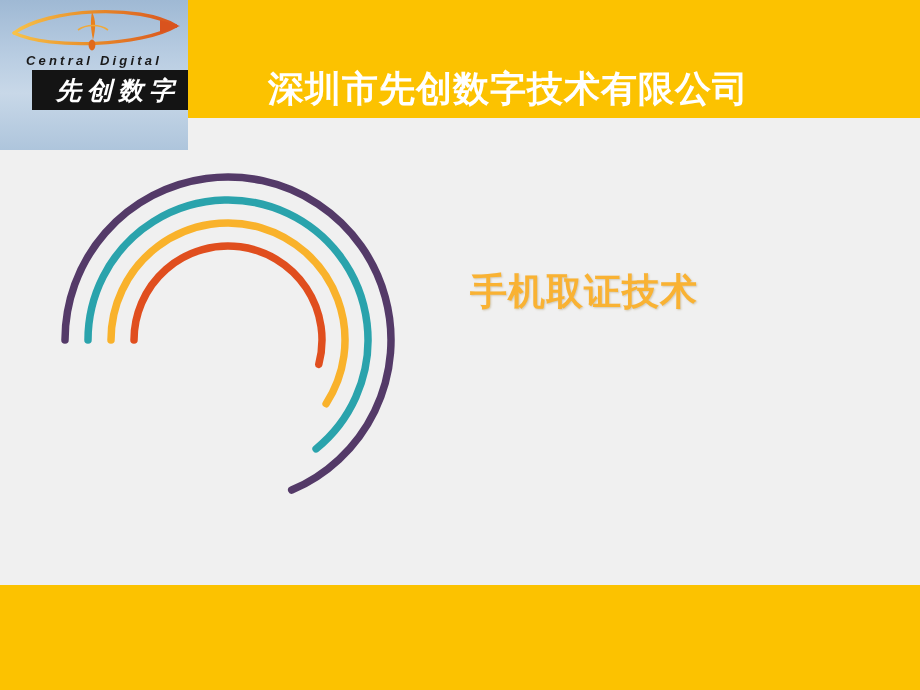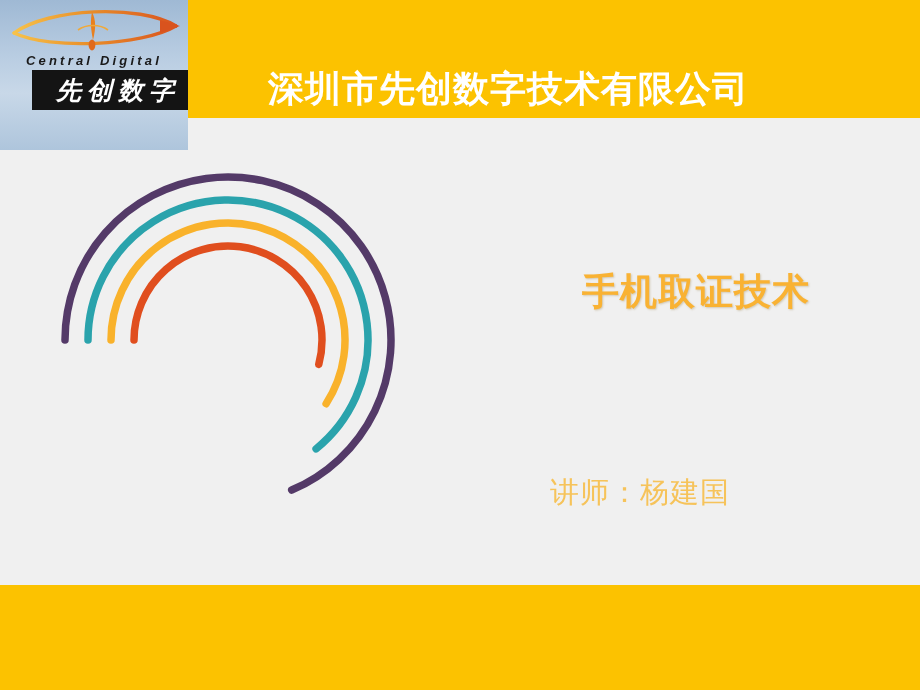--- a/index.html
+++ b/index.html
@@ -104,21 +104,21 @@
     width: 360px;
     height: 360px;
   }
 
   
   .main-title {
     position: absolute;
     left: 470px;
     top: 266px;
     width: 340px;
-    text-align: right;
+    text-align: left;
     color: #f9b233;
     font-size: 37px;
     font-weight: bold;
     line-height: 51px;
     letter-spacing: 1px;
     text-shadow: 1px 1px 2px rgba(140,110,40,0.30);
   }
   .main-title .line2 { display: block; }
 
   .presenter {
@@ -191,17 +191,16 @@
           <path d="M 63.00 180.00 A 117 117 0 1 1 278.12 243.72" stroke="#f9b22b" stroke-width="7.5" fill="none" stroke-linecap="round"></path>
           <path d="M 86.00 180.00 A 94 94 0 1 1 270.80 204.33" stroke="#e04e1e" stroke-width="7.5" fill="none" stroke-linecap="round"></path>
         </g>
     </svg>
   </div>
 
   <div class="main-title">
     <span>手机取证技术</span>
   </div>
 
-  <div class="presenter">讲师：杨建国</div>
 
   <div class="footer-band"></div>
 
 </div>
 
 </body></html>

